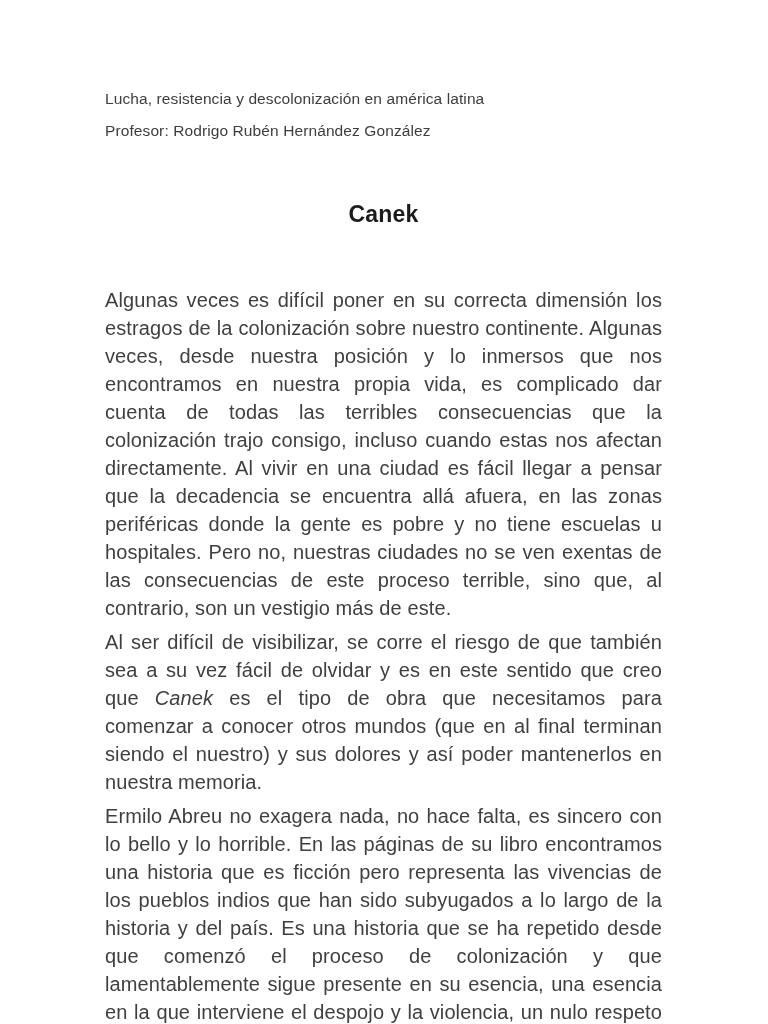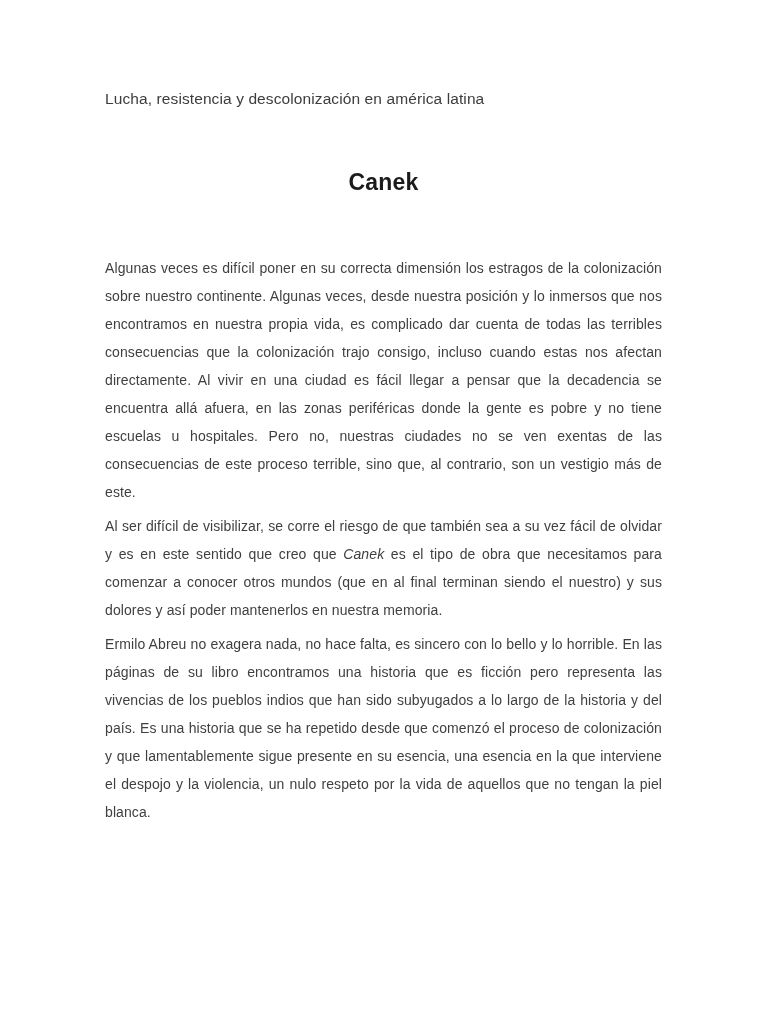--- a/index.html
+++ b/index.html
@@ -33,38 +33,39 @@
     margin: 60px 0 58px 0;
     font-size: 23px;
     line-height: 28px;
     font-weight: bold;
     text-align: center;
     color: #1b1b1b;
     letter-spacing: 0.2px;
   }
   .body-par {
     margin: 0 0 6px 0;
-    font-size: 14px;
+    font-size: 20px;
     line-height: 28px;
     text-align: justify;
     color: #3f3f3f;
     letter-spacing: 0.1px;
   }
   .book-title {
     font-style: italic;
   }
 </style>
 </head>
 <body>
 
 <div class="page">
   <div class="content">
 
     <p class="meta-line">Lucha, resistencia y descolonización en américa latina</p>
 
+    <p class="meta-line">Profesor: Rodrigo Rubén Hernández González</p>
 
 
     <h1 class="doc-title">Canek</h1>
 
     <p class="body-par">Algunas veces es difícil poner en su correcta dimensión los estragos de la colonización sobre nuestro continente. Algunas veces, desde nuestra posición y lo inmersos que nos encontramos en nuestra propia vida, es complicado dar cuenta de todas las terribles consecuencias que la colonización trajo consigo, incluso cuando estas nos afectan directamente. Al vivir en una ciudad es fácil llegar a pensar que la decadencia se encuentra allá afuera, en las zonas periféricas donde la gente es pobre y no tiene escuelas u hospitales. Pero no, nuestras ciudades no se ven exentas de las consecuencias de este proceso terrible, sino que, al contrario, son un vestigio más de este.</p>
 
     <p class="body-par"><span>Al ser difícil de visibilizar, se corre el riesgo de que también sea a su vez fácil de olvidar y es en este sentido que creo que </span><em class="book-title">Canek</em><span> es el tipo de obra que necesitamos para comenzar a conocer otros mundos (que en al final terminan siendo el nuestro) y sus dolores y así poder mantenerlos en nuestra memoria.</span></p>
 
     <p class="body-par">Ermilo Abreu no exagera nada, no hace falta, es sincero con lo bello y lo horrible. En las páginas de su libro encontramos una historia que es ficción pero representa las vivencias de los pueblos indios que han sido subyugados a lo largo de la historia y del país. Es una historia que se ha repetido desde que comenzó el proceso de colonización y que lamentablemente sigue presente en su esencia, una esencia en la que interviene el despojo y la violencia, un nulo respeto por la vida de aquellos que no tengan la piel blanca.</p>
 

